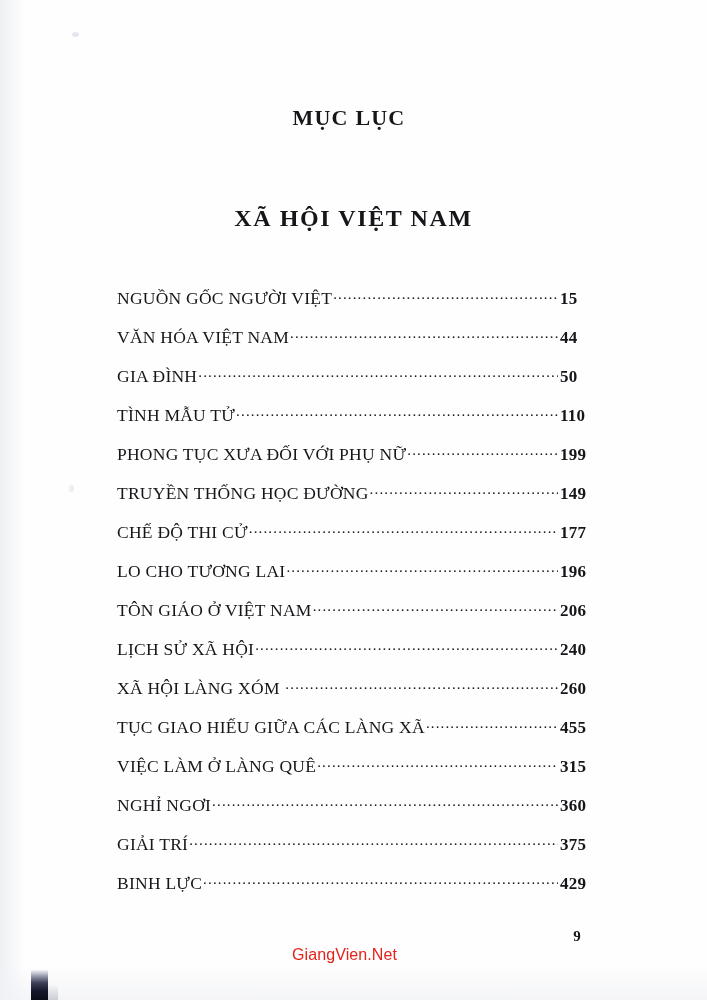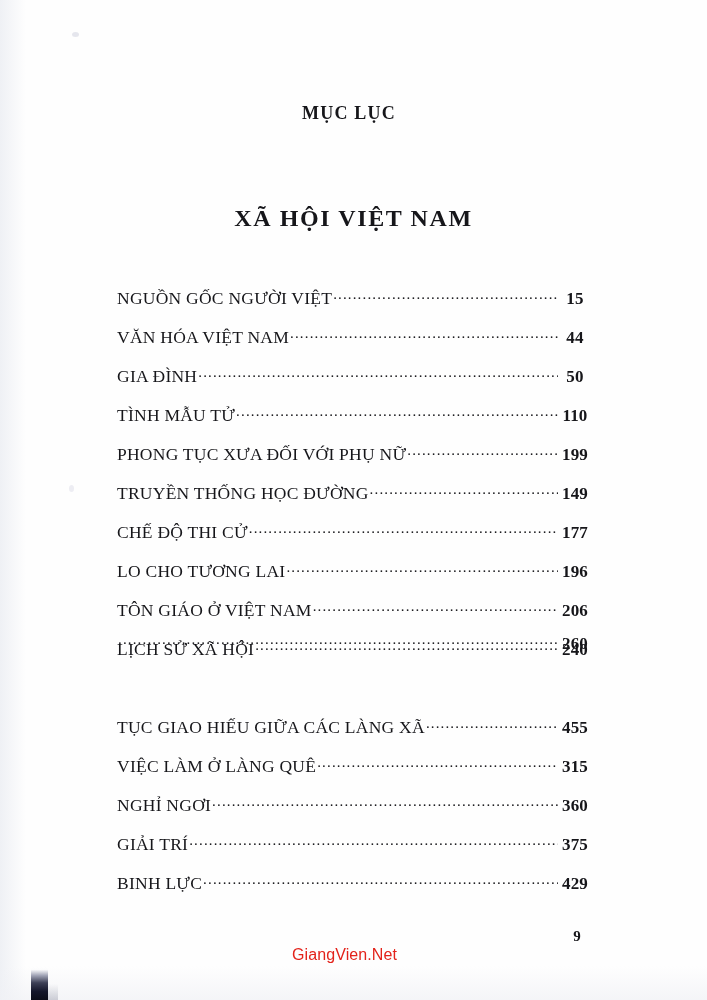--- a/index.html
+++ b/index.html
@@ -84,21 +84,21 @@
     pointer-events: none;
   }
 
   
   .doc-title {
     position: absolute;
     left: 0;
     top: 92px;
     width: 698px;
     text-align: center;
-    font-size: 18px;
+    font-size: 22px;
     font-weight: 700;
     letter-spacing: 1.2px;
     line-height: 1;
   }
   .section-title {
     position: absolute;
     left: 0;
     top: 186px;
     width: 707px;
     text-align: center;
@@ -142,21 +142,21 @@
     letter-spacing: 1.15px;
     white-space: nowrap;
     color: #16161a;
     position: absolute;
     left: 0;
     bottom: 0.06em;
   }
   .toc-page {
     flex: 0 0 auto;
     min-width: 30px;
-    text-align: center;
+    text-align: left;
     font-weight: 700;
     font-size: 17px;
     letter-spacing: 0.2px;
   }
 
   
   .folio {
     position: absolute;
     left: 560px;
     top: 928px;
@@ -196,21 +196,21 @@
       <div class="toc-row"><span class="toc-label">NGUỒN GỐC NGƯỜI VIỆT</span><span class="toc-leader"></span><span class="toc-page">15</span></div>
       <div class="toc-row"><span class="toc-label">VĂN HÓA VIỆT NAM</span><span class="toc-leader"></span><span class="toc-page">44</span></div>
       <div class="toc-row"><span class="toc-label">GIA ĐÌNH</span><span class="toc-leader"></span><span class="toc-page">50</span></div>
       <div class="toc-row"><span class="toc-label">TÌNH MẪU TỬ</span><span class="toc-leader"></span><span class="toc-page">110</span></div>
       <div class="toc-row"><span class="toc-label">PHONG TỤC XƯA ĐỐI VỚI PHỤ NỮ</span><span class="toc-leader"></span><span class="toc-page">199</span></div>
       <div class="toc-row"><span class="toc-label">TRUYỀN THỐNG HỌC ĐƯỜNG</span><span class="toc-leader"></span><span class="toc-page">149</span></div>
       <div class="toc-row"><span class="toc-label">CHẾ ĐỘ THI CỬ</span><span class="toc-leader"></span><span class="toc-page">177</span></div>
       <div class="toc-row"><span class="toc-label">LO CHO TƯƠNG LAI</span><span class="toc-leader"></span><span class="toc-page">196</span></div>
       <div class="toc-row"><span class="toc-label">TÔN GIÁO Ở VIỆT NAM</span><span class="toc-leader"></span><span class="toc-page">206</span></div>
       <div class="toc-row"><span class="toc-label">LỊCH SỬ XÃ HỘI</span><span class="toc-leader"></span><span class="toc-page">240</span></div>
-      <div class="toc-row"><span class="toc-leader"></span><span class="toc-page">260</span></div>
+      <div class="toc-row"><span class="toc-label">XÃ HỘI LÀNG XÓM </span><span class="toc-leader"></span><span class="toc-page">260</span></div>
       <div class="toc-row"><span class="toc-label">TỤC GIAO HIẾU GIỮA CÁC LÀNG XÃ</span><span class="toc-leader"></span><span class="toc-page">455</span></div>
       <div class="toc-row"><span class="toc-label">VIỆC LÀM Ở LÀNG QUÊ</span><span class="toc-leader"></span><span class="toc-page">315</span></div>
       <div class="toc-row"><span class="toc-label">NGHỈ NGƠI</span><span class="toc-leader"></span><span class="toc-page">360</span></div>
       <div class="toc-row"><span class="toc-label">GIẢI TRÍ</span><span class="toc-leader"></span><span class="toc-page">375</span></div>
       <div class="toc-row"><span class="toc-label">BINH LỰC</span><span class="toc-leader"></span><span class="toc-page">429</span></div>
     </div>
 
   <div class="folio">9</div>
 
   <div class="watermark" style="color: rgb(227, 35, 27); text-align: center;">GiangVien.Net</div>

